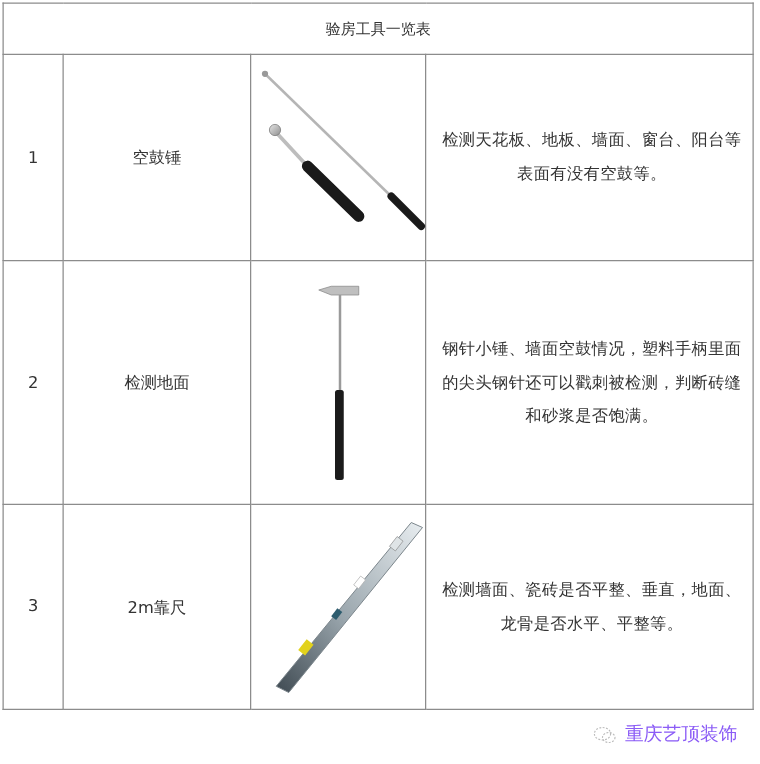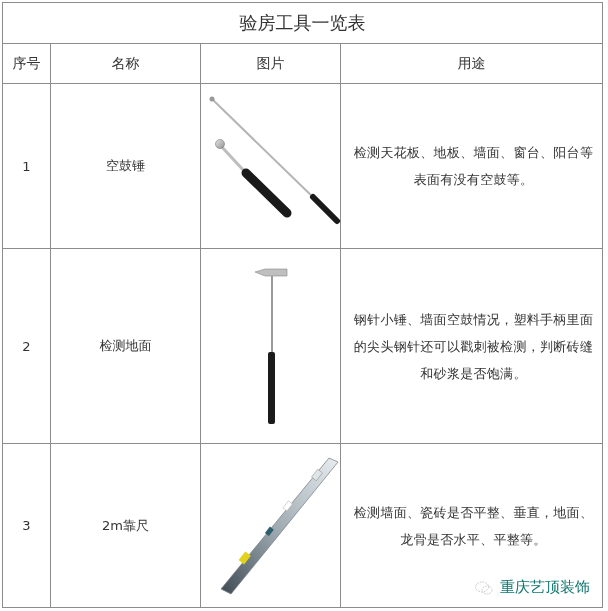--- a/index.html
+++ b/index.html
@@ -1,47 +1,41 @@
 <!DOCTYPE html>
 <html><head>
 <meta charset="utf-8">
 <style>
   html, body { margin: 0; padding: 0; background: #ffffff; }
   body { width: 608px; height: 611px; overflow: hidden; font-family: "DejaVu Sans", "Liberation Sans", sans-serif; color: #333333; }
   .tbl { position: absolute; left: 2px; top: 2px; width: 600px; border-collapse: collapse; table-layout: fixed; }
   .tbl td { border: 1px solid #8c8c8c; padding: 0; text-align: center; vertical-align: middle; font-size: 13px; color: #333; }
-  .title-row td { height: 40px; font-size: 18px; }
+  .title-row td { height: 40px; font-size: 12px; }
   .head-row td { height: 39px; font-size: 14px; }
   .r1 td { height: 164px; }
   .r2 td { height: 194px; }
   .r3 td { height: 163px; }
   .usage { text-align: right; padding: 0 6px 0 10px !important; font-size: 13px; line-height: 27px; letter-spacing: 0.3px; }
   .imgcell { position: relative; }
   svg { display: block; margin: 0 auto; }
-  .watermark { position: absolute; right: 18px; bottom: 14px; font-size: 15px; color: #0f766e; display: flex; align-items: center; gap: 6px; }
+  .watermark { position: absolute; right: 18px; bottom: 14px; font-size: 15px; color: #8b5cf6; display: flex; align-items: center; gap: 6px; }
 </style>
 </head>
 <body>
 
 <table class="tbl">
   <colgroup>
     <col style="width:48px">
     <col style="width:150px">
     <col style="width:140px">
     <col style="width:262px">
   </colgroup>
   <tbody>
       <tr class="title-row">
     <td colspan="4">验房工具一览表</td>
-  </tr>
-  <tr class="head-row">
-    <td>序号</td>
-    <td>名称</td>
-    <td>图片</td>
-    <td>用途</td>
   </tr>
 
   <tr class="r1">
     <td>1</td>
     <td>空鼓锤</td>
     <td class="imgcell">
       <svg width="140" height="164" viewBox="0 0 140 164">
         <defs>
           <linearGradient id="steel" x1="0" y1="0" x2="1" y2="1">
             <stop offset="0" stop-color="#e6e6e6"></stop>

